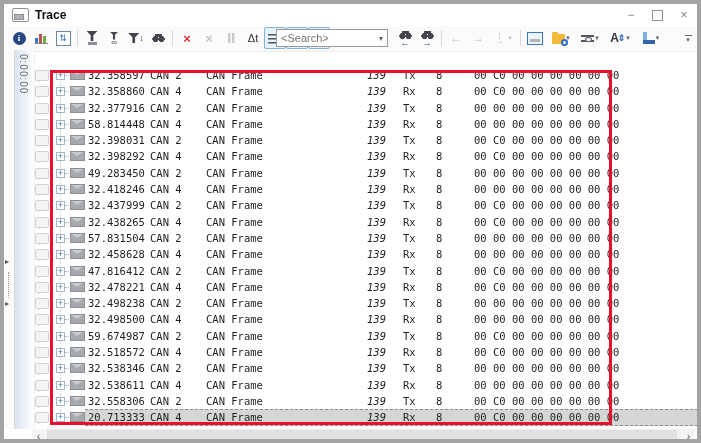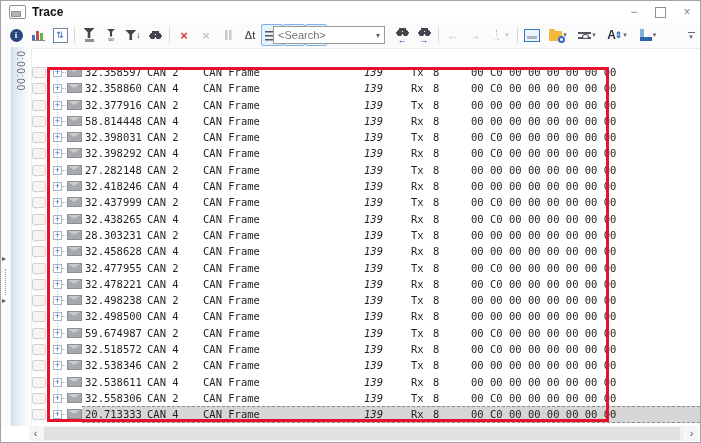--- a/index.html
+++ b/index.html
@@ -1,16 +1,16 @@
 <!DOCTYPE html>
 <html><head>
 <meta charset="utf-8">
 <style>
   html,body{margin:0;padding:0;background:#e9e9e9;font-family:"Liberation Sans",sans-serif;}
-  .window{position:relative;width:701px;height:443px;background:#fff;border:1px solid #a3a3a3;
+  .window{position:relative;width:701px;height:443px;background:#fff;border:4px solid #a3a3a3;
           box-sizing:border-box;overflow:hidden;font-family:"Liberation Sans",sans-serif;}
   
   .titlebar{position:absolute;left:0;top:0;right:0;height:22px;background:#fff;display:flex;align-items:center;}
   .app-ico{width:15px;height:12px;border:1px solid #8f8f8f;border-radius:2px;margin:0 6px 0 8px;position:relative;background:#fff;}
   .app-ico::after{content:"";position:absolute;left:1px;bottom:1px;width:8px;height:4px;background:#aeb4ba;border:1px solid #8f8f8f;}
   .title{font-size:12px;font-weight:bold;color:#111;}
   .winbtns{position:absolute;right:6px;top:0;height:22px;display:flex;align-items:center;gap:14px;color:#808080;}
   .winbtns .wb{width:14px;text-align:center;font-size:12px;line-height:22px;cursor:default;}
   .wb-max{width:9px;height:9px;border:1px solid #909090;}
   
@@ -100,21 +100,21 @@
   .row::before{content:"";position:absolute;left:33px;top:8px;width:6px;border-top:1px dotted #bbb;}
   .row.selected .selbg{position:absolute;left:53px;right:0;top:0;bottom:0;background:#d6d6d6;border-top:1px dashed #8e8e8e;border-bottom:1px dashed #8e8e8e;box-sizing:border-box;}
   .bubble{position:absolute;left:3px;top:3px;width:12px;height:9px;border:1px solid #d2d2d2;border-radius:2px;background:#f4f4f4;}
   .bubble::after{content:"";position:absolute;left:1px;bottom:-4px;border:2px solid transparent;border-top-color:#d2d2d2;}
   .expander{position:absolute;left:24px;top:4px;width:9px;height:9px;border:1px solid #9fb6cc;background:#fff;
             font-size:9px;line-height:7px;text-align:center;color:#3b6ea5;box-sizing:border-box;}
   .envelope{position:absolute;left:38px;top:3px;width:15px;height:10px;background:#a6a9ad;border:1px solid #8c8f93;box-sizing:border-box;}
   .envelope::before{content:"";position:absolute;left:0;top:0;border-left:6.5px solid transparent;border-right:6.5px solid transparent;border-top:4px solid #c9cccf;}
   .cell{position:absolute;top:2px;font-family:"DejaVu Sans Mono",monospace;font-size:10.5px;color:#1f1f1f;white-space:pre;z-index:1;}
   .c-time{left:56px;} .c-chn{left:118px;} .c-event{left:174px;} .c-id{left:335px;font-style:italic;}
-  .c-dir{left:371px;margin-left:11px;} .c-dlc{left:404px;} .c-data{left:442px;}
+  .c-dir{left:371px;} .c-dlc{left:404px;} .c-data{left:442px;}
   
   .redrect{position:absolute;left:46px;top:66px;width:562px;height:355px;border:3px solid #e8112d;box-sizing:border-box;z-index:5;pointer-events:none;}
   
   .hscroll{position:absolute;left:28px;right:2px;top:425px;height:15px;background:#fafafa;}
   .sbtn{position:absolute;top:0;width:13px;height:15px;text-align:center;font-size:11px;color:#555;line-height:14px;background:#f5f5f5;}
   .sbtn.left{left:0;} .sbtn.right{right:0;}
   .strack{position:absolute;left:14px;right:14px;top:0;height:15px;background:#f0f0f0;}
   .sthumb{position:absolute;left:1px;right:4px;top:1px;bottom:1px;background:#e1e1e1;}
 </style>
 </head>
@@ -346,21 +346,21 @@
       <span class="cell c-id">139</span>
       <span class="cell c-dir">Rx</span>
       <span class="cell c-dlc">8</span>
       <span class="cell c-data">00 C0 00 00 00 00 00 00</span>
     </div>
       <div class="row">
 
       <span class="bubble"></span>
       <span class="expander">+</span>
       <span class="envelope"></span>
-      <span class="cell c-time">27.282148</span>
+      <span class="cell c-time">49.283450</span>
       <span class="cell c-chn">CAN 2</span>
       <span class="cell c-event">CAN Frame</span>
       <span class="cell c-id">139</span>
       <span class="cell c-dir">Tx</span>
       <span class="cell c-dlc">8</span>
       <span class="cell c-data">00 00 00 00 00 00 00 00</span>
     </div>
       <div class="row">
 
       <span class="bubble"></span>
@@ -398,21 +398,21 @@
       <span class="cell c-id">139</span>
       <span class="cell c-dir">Rx</span>
       <span class="cell c-dlc">8</span>
       <span class="cell c-data">00 C0 00 00 00 00 00 00</span>
     </div>
       <div class="row">
 
       <span class="bubble"></span>
       <span class="expander">+</span>
       <span class="envelope"></span>
-      <span class="cell c-time">28.303231</span>
+      <span class="cell c-time">57.831504</span>
       <span class="cell c-chn">CAN 2</span>
       <span class="cell c-event">CAN Frame</span>
       <span class="cell c-id">139</span>
       <span class="cell c-dir">Tx</span>
       <span class="cell c-dlc">8</span>
       <span class="cell c-data">00 00 00 00 00 00 00 00</span>
     </div>
       <div class="row">
 
       <span class="bubble"></span>
@@ -424,21 +424,21 @@
       <span class="cell c-id">139</span>
       <span class="cell c-dir">Rx</span>
       <span class="cell c-dlc">8</span>
       <span class="cell c-data">00 00 00 00 00 00 00 00</span>
     </div>
       <div class="row">
 
       <span class="bubble"></span>
       <span class="expander">+</span>
       <span class="envelope"></span>
-      <span class="cell c-time">32.477955</span>
+      <span class="cell c-time">47.816412</span>
       <span class="cell c-chn">CAN 2</span>
       <span class="cell c-event">CAN Frame</span>
       <span class="cell c-id">139</span>
       <span class="cell c-dir">Tx</span>
       <span class="cell c-dlc">8</span>
       <span class="cell c-data">00 C0 00 00 00 00 00 00</span>
     </div>
       <div class="row">
 
       <span class="bubble"></span>

